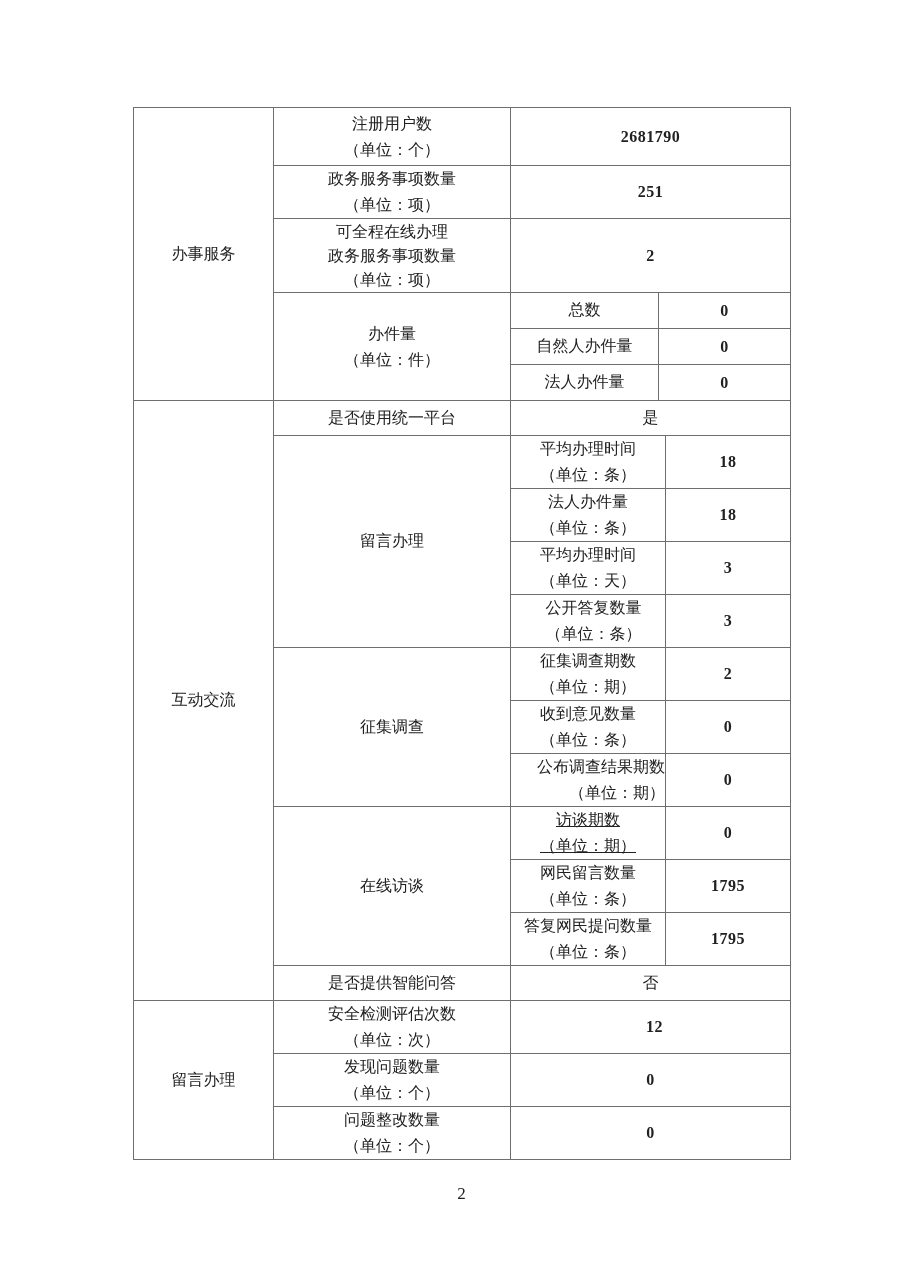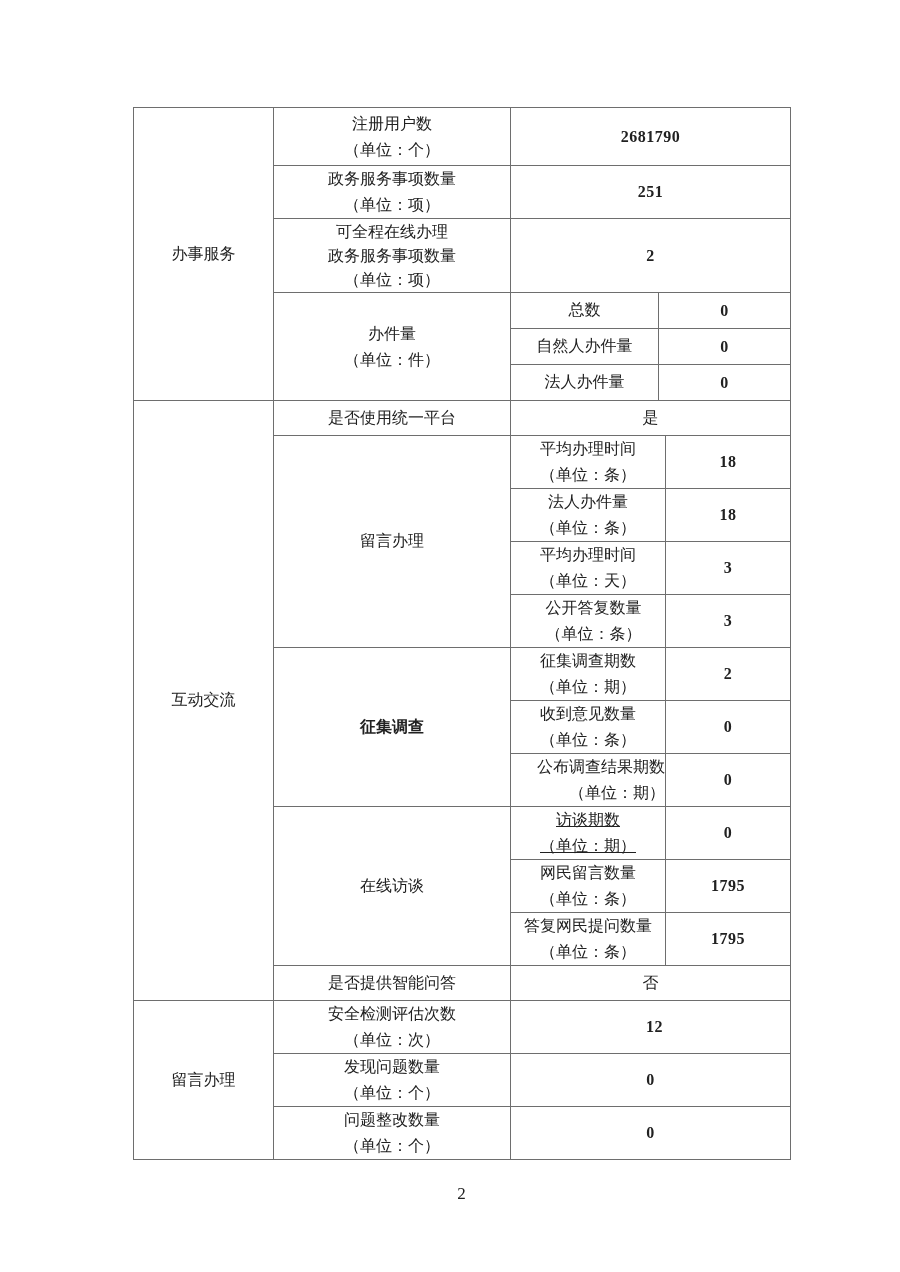--- a/index.html
+++ b/index.html
@@ -116,21 +116,21 @@
         <td class="num" style="border-color: rgb(110, 110, 110);">3</td>
       </tr>
       <tr class="h52">
         <td colspan="2" style="border-color: rgb(110, 110, 110); padding-left: 11px;">
           <span class="line">公开答复数量</span>
           <span class="line">（单位：条）</span>
         </td>
         <td class="num" style="border-color: rgb(110, 110, 110);">3</td>
       </tr>
       <tr class="h52">
-        <td rowspan="3" style="border-color: rgb(110, 110, 110); font-weight: bold;">征集调查</td>
+        <td rowspan="3" style="border-color: rgb(110, 110, 110);">征集调查</td>
         <td colspan="2" style="border-color: rgb(110, 110, 110);">
           <span class="line">征集调查期数</span>
           <span class="line">（单位：期）</span>
         </td>
         <td class="num" style="border-color: rgb(110, 110, 110);">2</td>
       </tr>
       <tr class="h52">
         <td colspan="2" style="border-color: rgb(110, 110, 110);">
           <span class="line">收到意见数量</span>
           <span class="line">（单位：条）</span>

